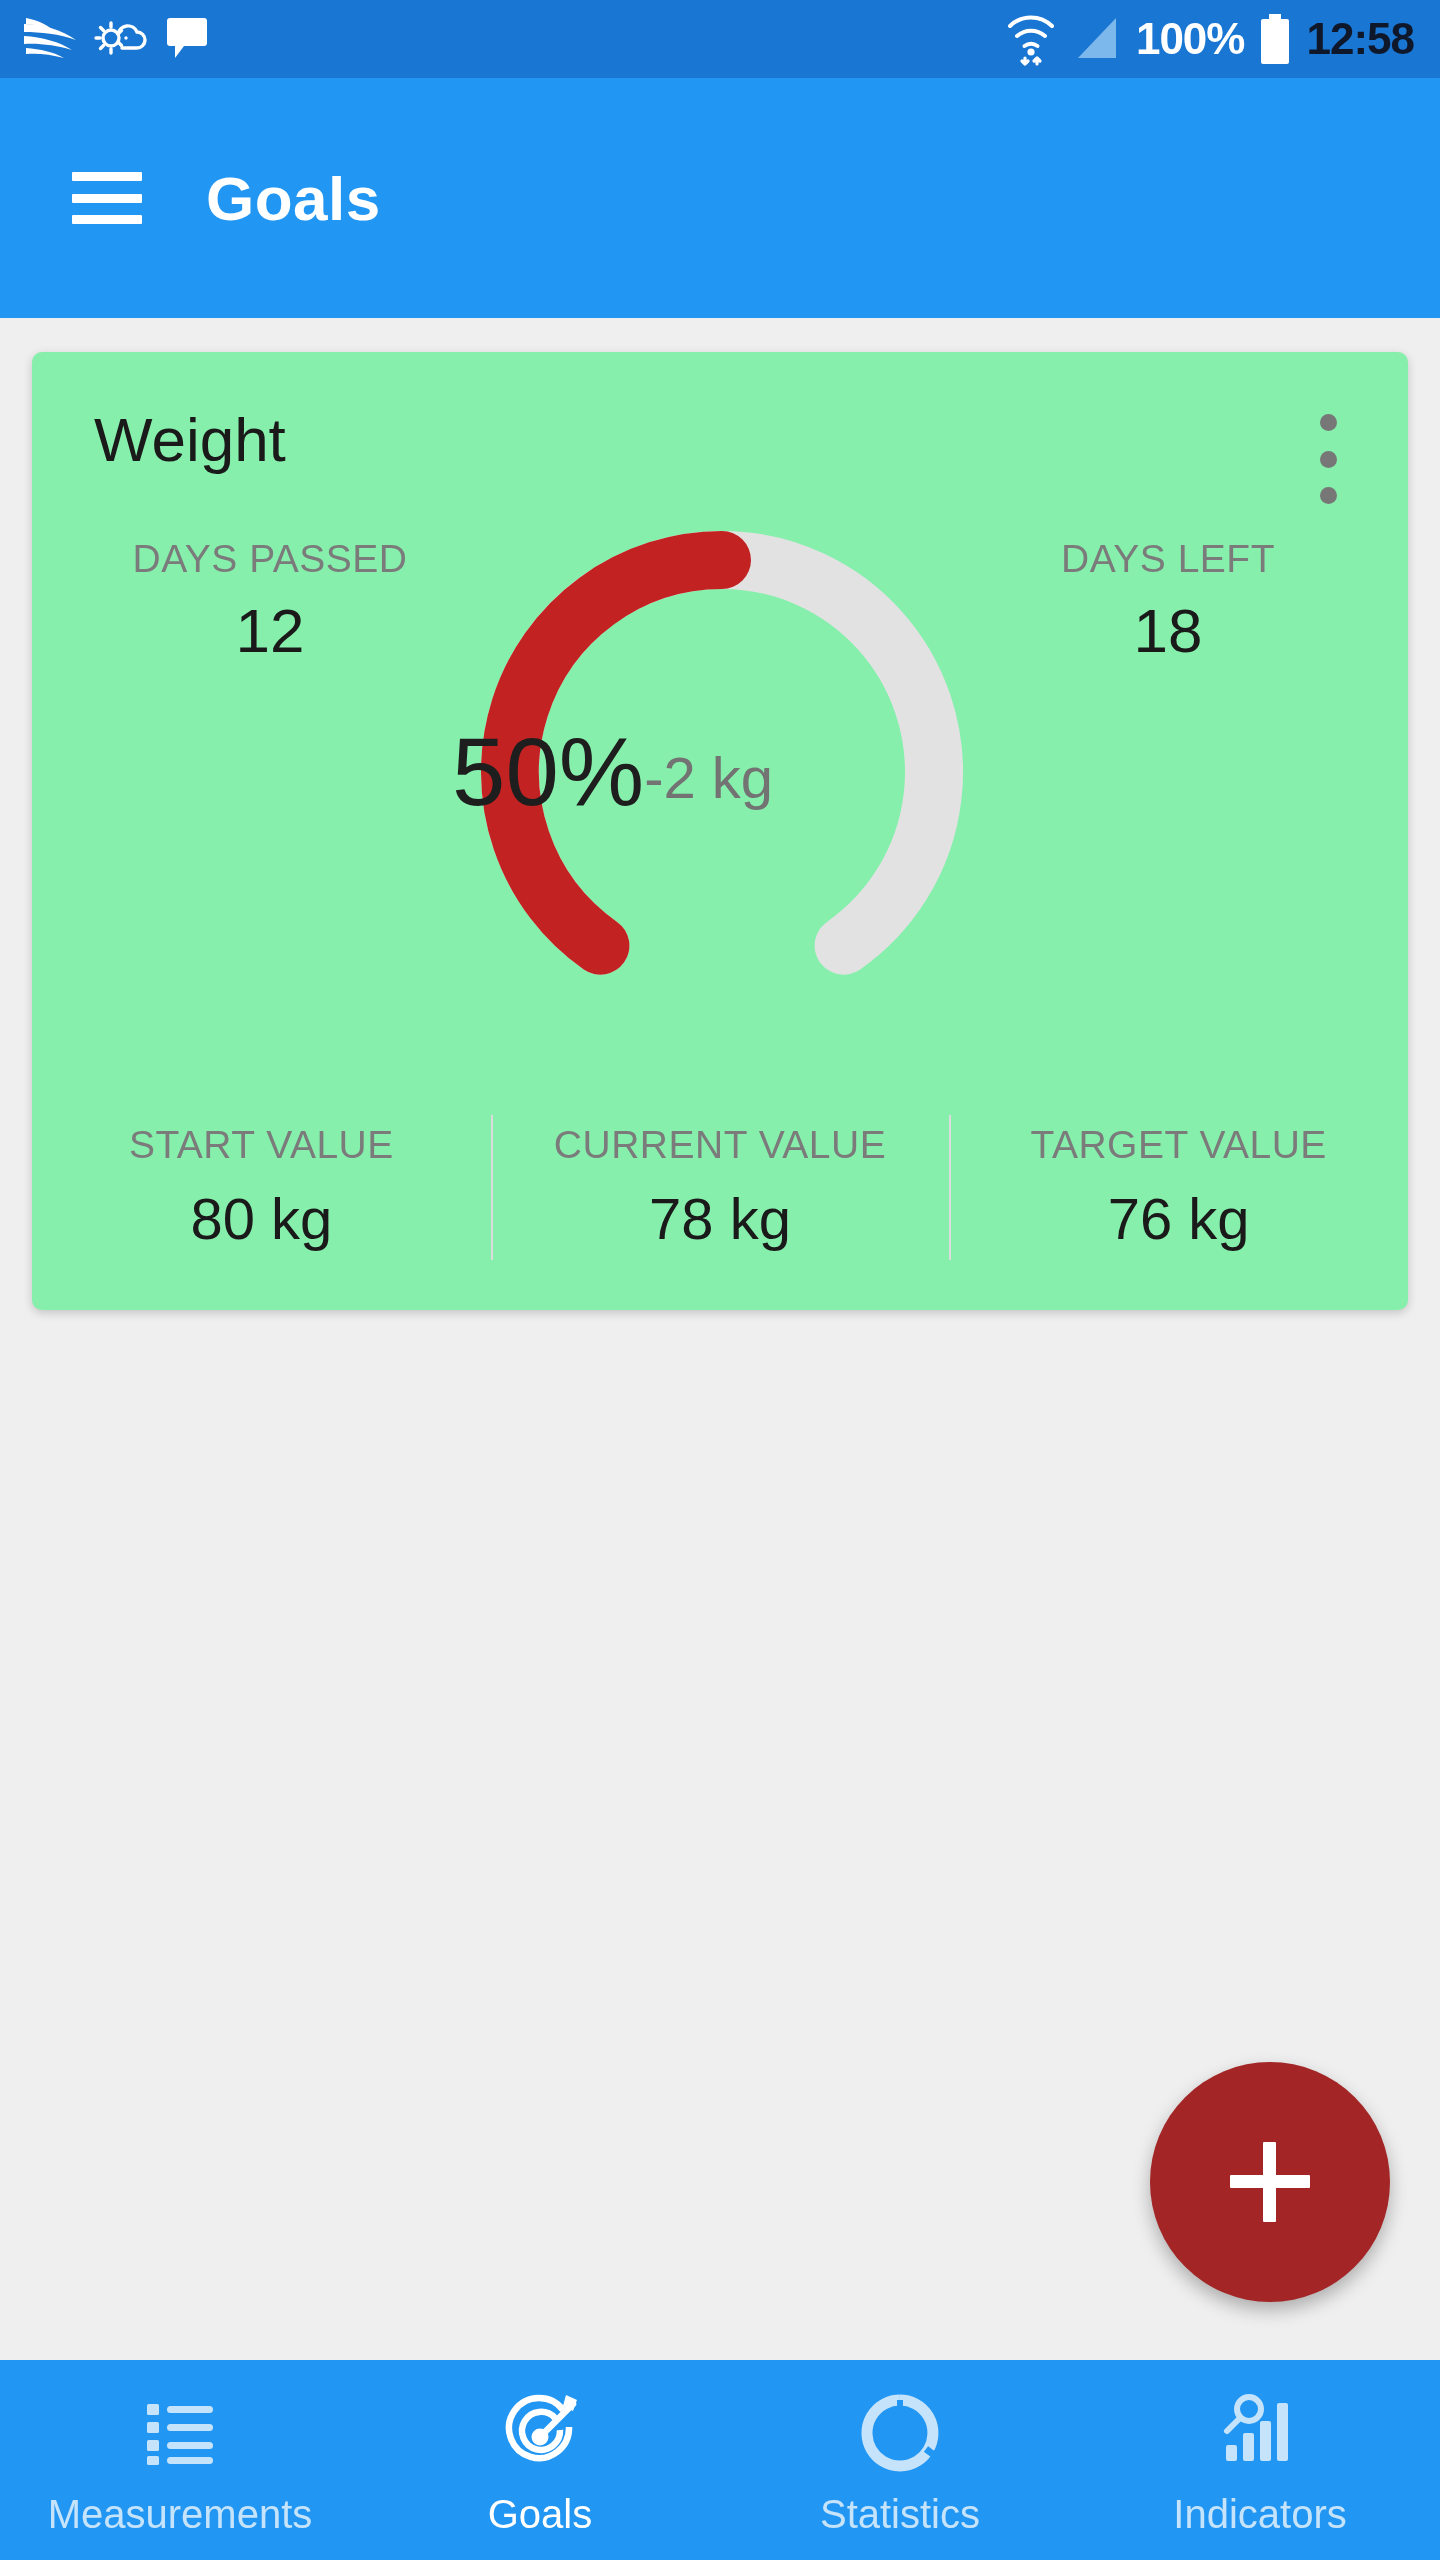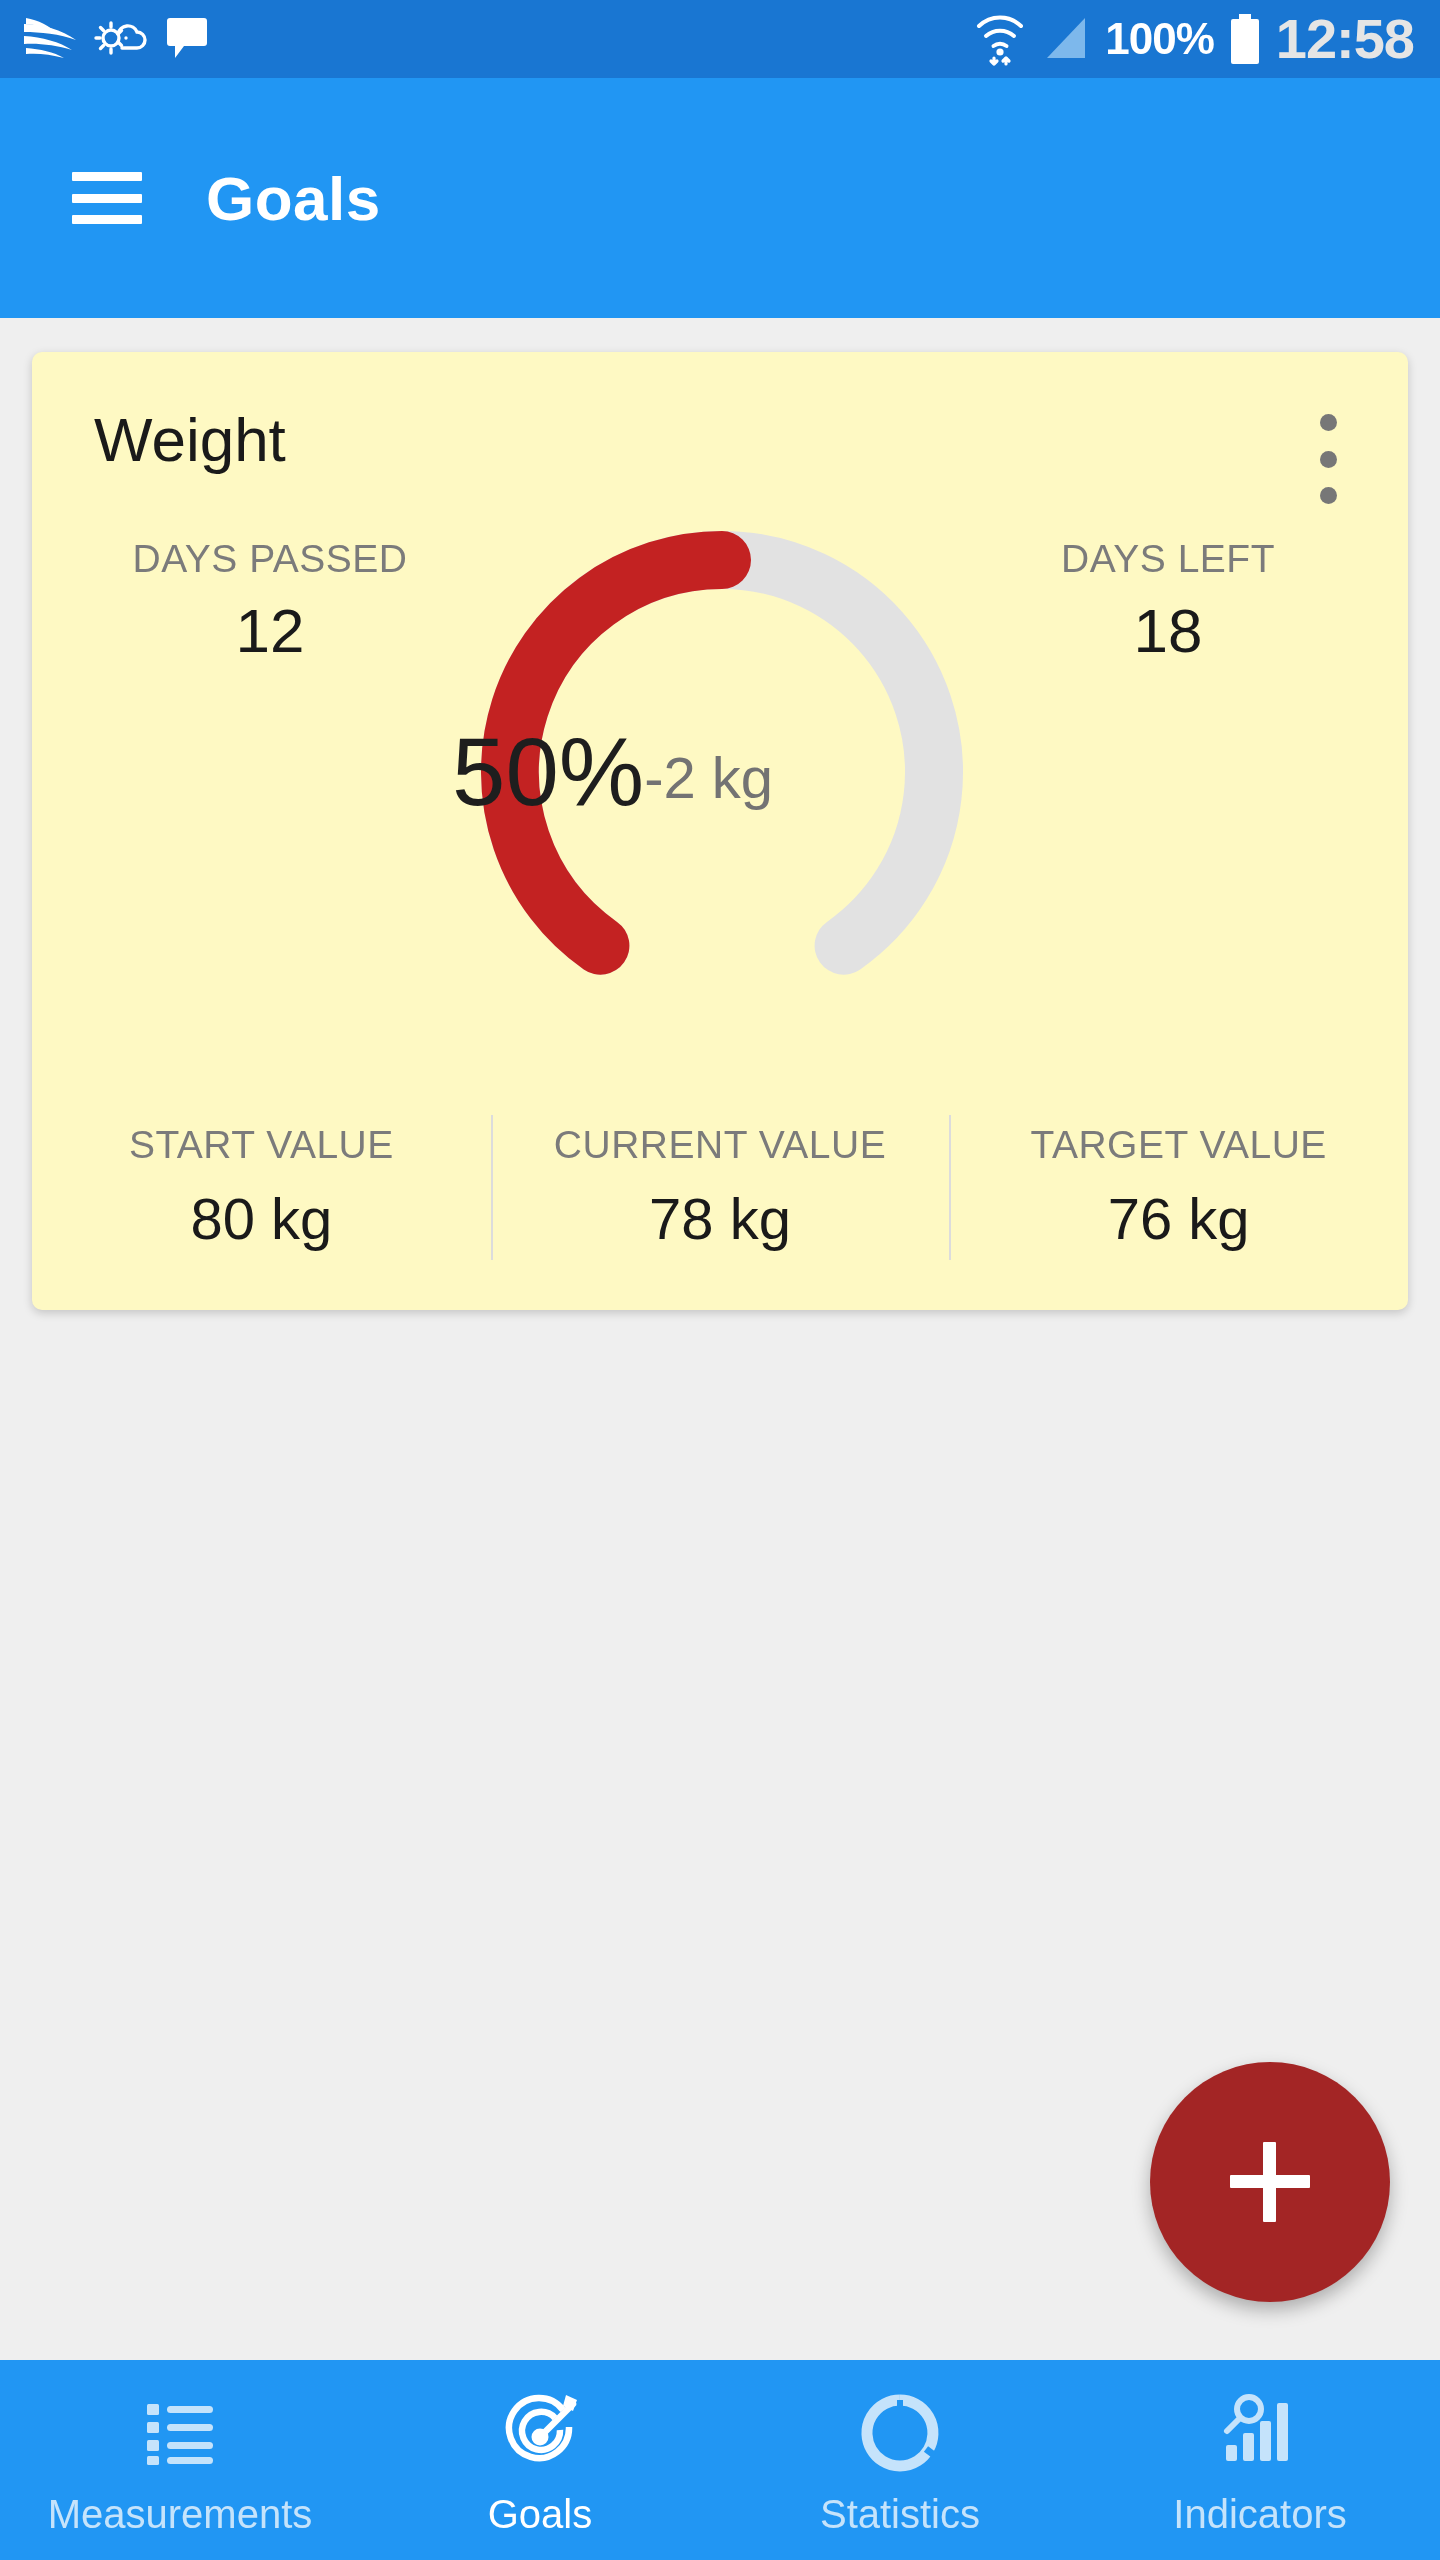--- a/index.html
+++ b/index.html
@@ -13,37 +13,37 @@
   
   #status-bar{
     position:absolute; top:0; left:0; width:1440px; height:78px;
     background:#1976d2; display:flex; align-items:center;
     padding:0 26px 0 22px;
   }
   #status-left{ display:flex; align-items:center; gap:16px; }
   #status-right{ margin-left:auto; display:flex; align-items:center; gap:14px;font-weight:bold; }
   .sicon{ display:block; }
   #battery-pct{ color:#fff; font-size:44px; letter-spacing:-1px; line-height:1; }
-  #clock{ color:#e5e5e5; font-size:56px; letter-spacing:-1px; line-height:1; }
+  #clock{ color:#0f172a; font-size:44px; letter-spacing:-1px; line-height:1; }
 
   
   #app-bar{
     position:absolute; top:78px; left:0; width:1440px; height:240px;
     background:#2196f3; display:flex; align-items:center; padding-left:72px;
   }
   #hamburger{ width:70px; height:52px; display:flex; flex-direction:column;
               justify-content:space-between; cursor:pointer; }
   #hamburger i{ display:block; width:70px; height:9px; background:#fff; border-radius:1px; }
   #app-title{ color:#fff; font-size:62px; font-weight:bold; margin-left:64px;
               letter-spacing:0.5px; }
 
   
   #goal-card{
     position:absolute; left:32px; top:352px; width:1376px; height:958px;
-    background:#fef9c3; border-radius:10px;
+    background:#86efac; border-radius:10px;
     box-shadow:0 3px 10px rgba(0,0,0,.18);
   }
   #card-title{
     position:absolute; left:62px; top:52px;
     font-size:62px; color:#1a1a1a;
   }
   #overflow-menu{
     position:absolute; right:52px; top:62px; width:56px; height:90px;
     display:flex; flex-direction:column; align-items:center;
     justify-content:space-between; cursor:pointer;

